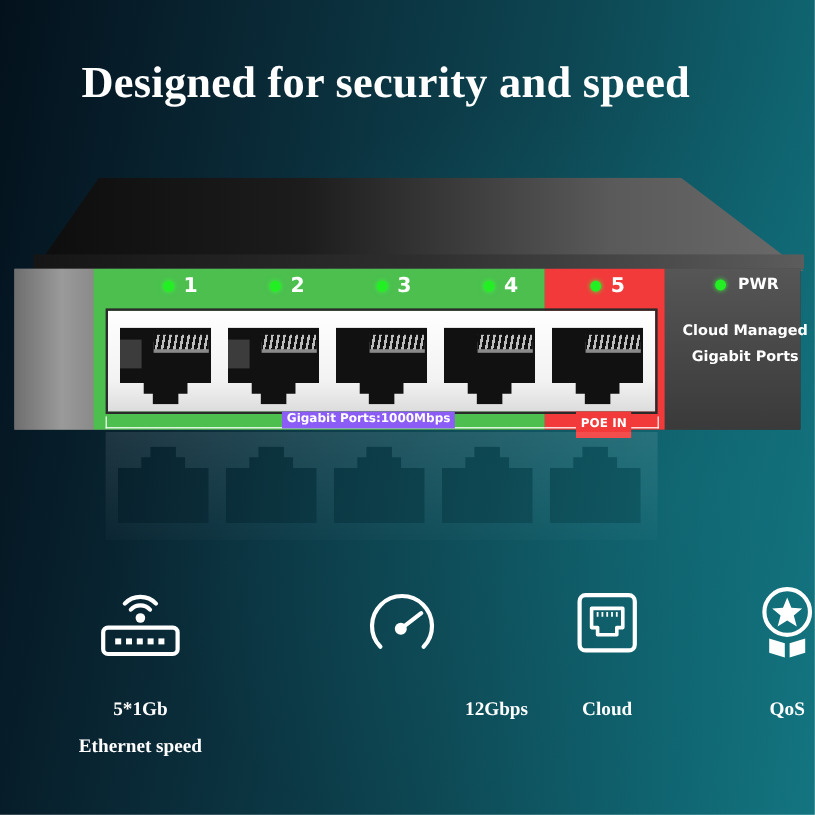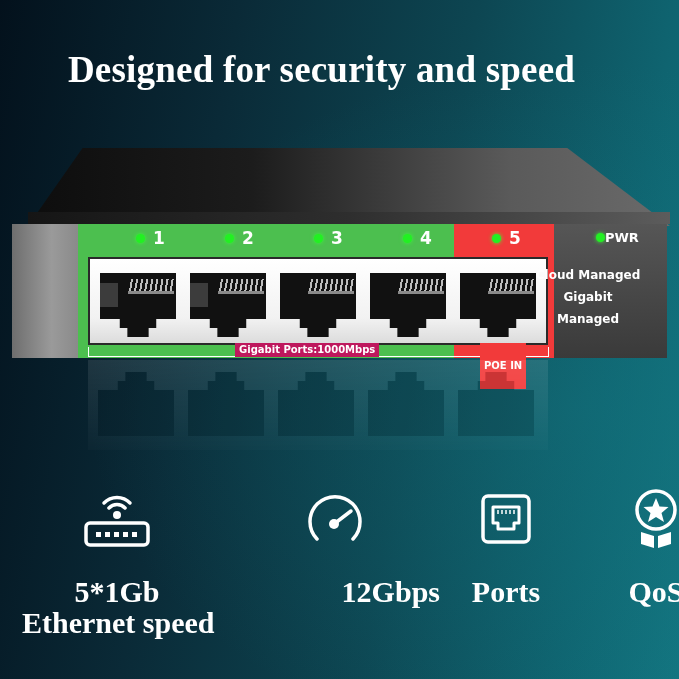--- a/index.html
+++ b/index.html
@@ -79,51 +79,51 @@
     .underline-green {
       position: absolute; left: 88px; top: 347px; width: 366px; height: 10px;
       border-left: 1.5px solid #fff; border-bottom: 1.5px solid #fff; box-sizing: border-box;
     }
     .underline-red {
       position: absolute; left: 454px; top: 347px; width: 95px; height: 10px;
       border-right: 1.5px solid #fff; border-bottom: 1.5px solid #fff; box-sizing: border-box;
     }
     .gigabit-label {
       position: absolute; left: 235px; top: 343px; padding: 0 4px;
-      background: #be185d; color: #fff; font-family: "DejaVu Sans", sans-serif;
+      background: #8b5cf6; color: #fff; font-family: "DejaVu Sans", sans-serif;
       font-weight: bold; font-size: 10px; line-height: 14px;
     }
     .poe-label {
-      position: absolute; left: 480px; top: 343px; padding: 16px 4px;
+      position: absolute; left: 480px; top: 343px; padding: 4px 4px;
       background: #f23a3a; color: #fff; font-family: "DejaVu Sans", sans-serif;
       font-weight: bold; font-size: 10px; line-height: 14px;
     }
     .pwr {
-      position: absolute; left: 596px; top: 230px; display: flex; align-items: center; 
+      position: absolute; left: 596px; top: 230px; display: flex; align-items: center; gap: 10px;
       color: #fff; font-family: "DejaVu Sans", sans-serif; font-weight: bold; font-size: 13px;
     }
     .brand {
-      position: absolute; left: 532px; top: 264px; width: 112px; text-align: center;
+      position: absolute; left: 565px; top: 264px; width: 112px; text-align: center;
       color: #fff; font-family: "DejaVu Sans", sans-serif; font-weight: bold; font-size: 12px; line-height: 22px;
     }
     
     .reflection {
       position: absolute; left: 88px; top: 360px; width: 460px; height: 90px;
       opacity: 0.16; transform: scaleY(-1);
       background: linear-gradient(0deg, rgba(255,255,255,0.6), rgba(255,255,255,0.1));
     }
     .refl-port {
       position: absolute; top: 14px; width: 76px; height: 64px; background: #0a1a20;
       clip-path: polygon(0 0, 100% 0, 100% 72%, 74% 72%, 74% 86%, 64% 86%, 64% 100%, 36% 100%, 36% 86%, 26% 86%, 26% 72%, 0 72%);
     }
     
     .feature { position: absolute; top: 484px; text-align: center; color: #fff; }
     .feature .icon { height: 70px; display: flex; justify-content: center; align-items: center; }
     .feature .line1, .feature .line2 {
-      font-family: "Liberation Serif", serif; font-weight: bold; font-size: 30px; line-height: 31px; white-space: nowrap;
+      font-family: "Liberation Serif", serif; font-weight: bold; font-size: 16px; line-height: 31px; white-space: nowrap;
     }
     .feature .text { margin-top: 22px; }
   </style>
 </head>
 <body>
 
 <div class="glow"></div>
 
 <div class="headline">Designed for security and speed</div>
 
@@ -193,21 +193,21 @@
   <div class="underline-red"></div>
   <div class="gigabit-label">Gigabit Ports:1000Mbps</div>
   <div class="poe-label">POE IN</div>
 
   <div class="pwr">
     <span class="led"></span>
     <span>PWR</span>
   </div>
   <div class="brand">
     <div>Cloud Managed</div>
-    <div>Gigabit Managed</div>
+    <div>Gigabit Ports</div>
   </div>
 
   <div class="reflection">
     <div class="refl-port" style="left:10px"></div>
     <div class="refl-port" style="left:100px"></div>
     <div class="refl-port" style="left:190px"></div>
     <div class="refl-port" style="left:280px"></div>
     <div class="refl-port" style="left:370px"></div>
   </div>
 </div>
@@ -251,21 +251,21 @@
       <rect x="3" y="3" width="46" height="46" rx="5" ry="5" stroke="#fff" stroke-width="3.5" fill="none"></rect>
       <path d="M13 14 H39 V30 H34 V36 H18 V30 H13 Z" stroke="#fff" stroke-width="3" fill="none" stroke-linejoin="round"></path>
       <line x1="18" y1="17" x2="18" y2="21" stroke="#fff" stroke-width="1.5"></line>
       <line x1="22" y1="17" x2="22" y2="21" stroke="#fff" stroke-width="1.5"></line>
       <line x1="26" y1="17" x2="26" y2="21" stroke="#fff" stroke-width="1.5"></line>
       <line x1="30" y1="17" x2="30" y2="21" stroke="#fff" stroke-width="1.5"></line>
       <line x1="34" y1="17" x2="34" y2="21" stroke="#fff" stroke-width="1.5"></line>
     </svg>
   </div>
   <div class="text">
-    <div class="line1">Ports</div>
+    <div class="line1">Cloud</div>
   </div>
 </div>
 
 <div class="feature" style="left:616px; width:80px;">
   <div class="icon">
     <svg width="48" height="62" viewBox="0 0 48 62">
       <circle cx="24" cy="22" r="19" stroke="#fff" stroke-width="3.5" fill="none"></circle>
       <polygon points="24,10 27.5,18.5 36.5,19 29.5,25 32,34 24,29 16,34 18.5,25 11.5,19 20.5,18.5" fill="#fff"></polygon>
       <polygon points="9,44 22,48 22,60 9,56" fill="#fff"></polygon>
       <polygon points="39,44 26,48 26,60 39,56" fill="#fff"></polygon>

